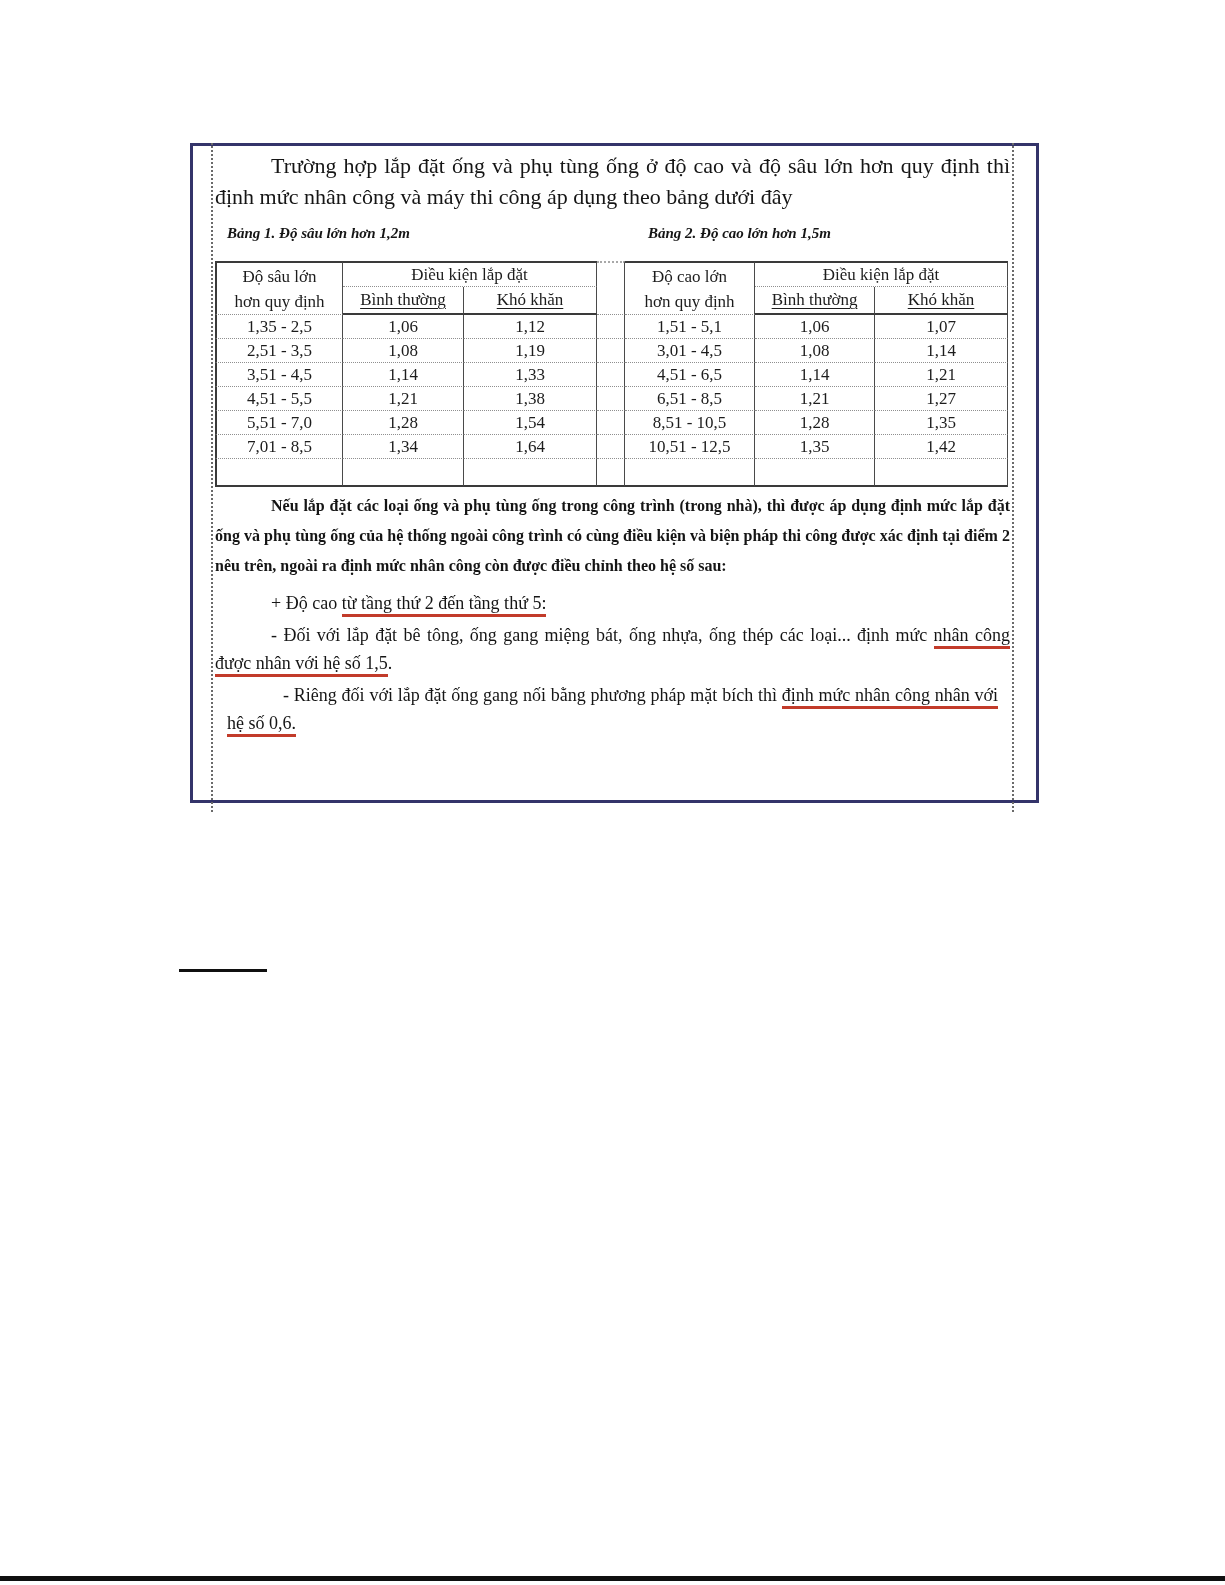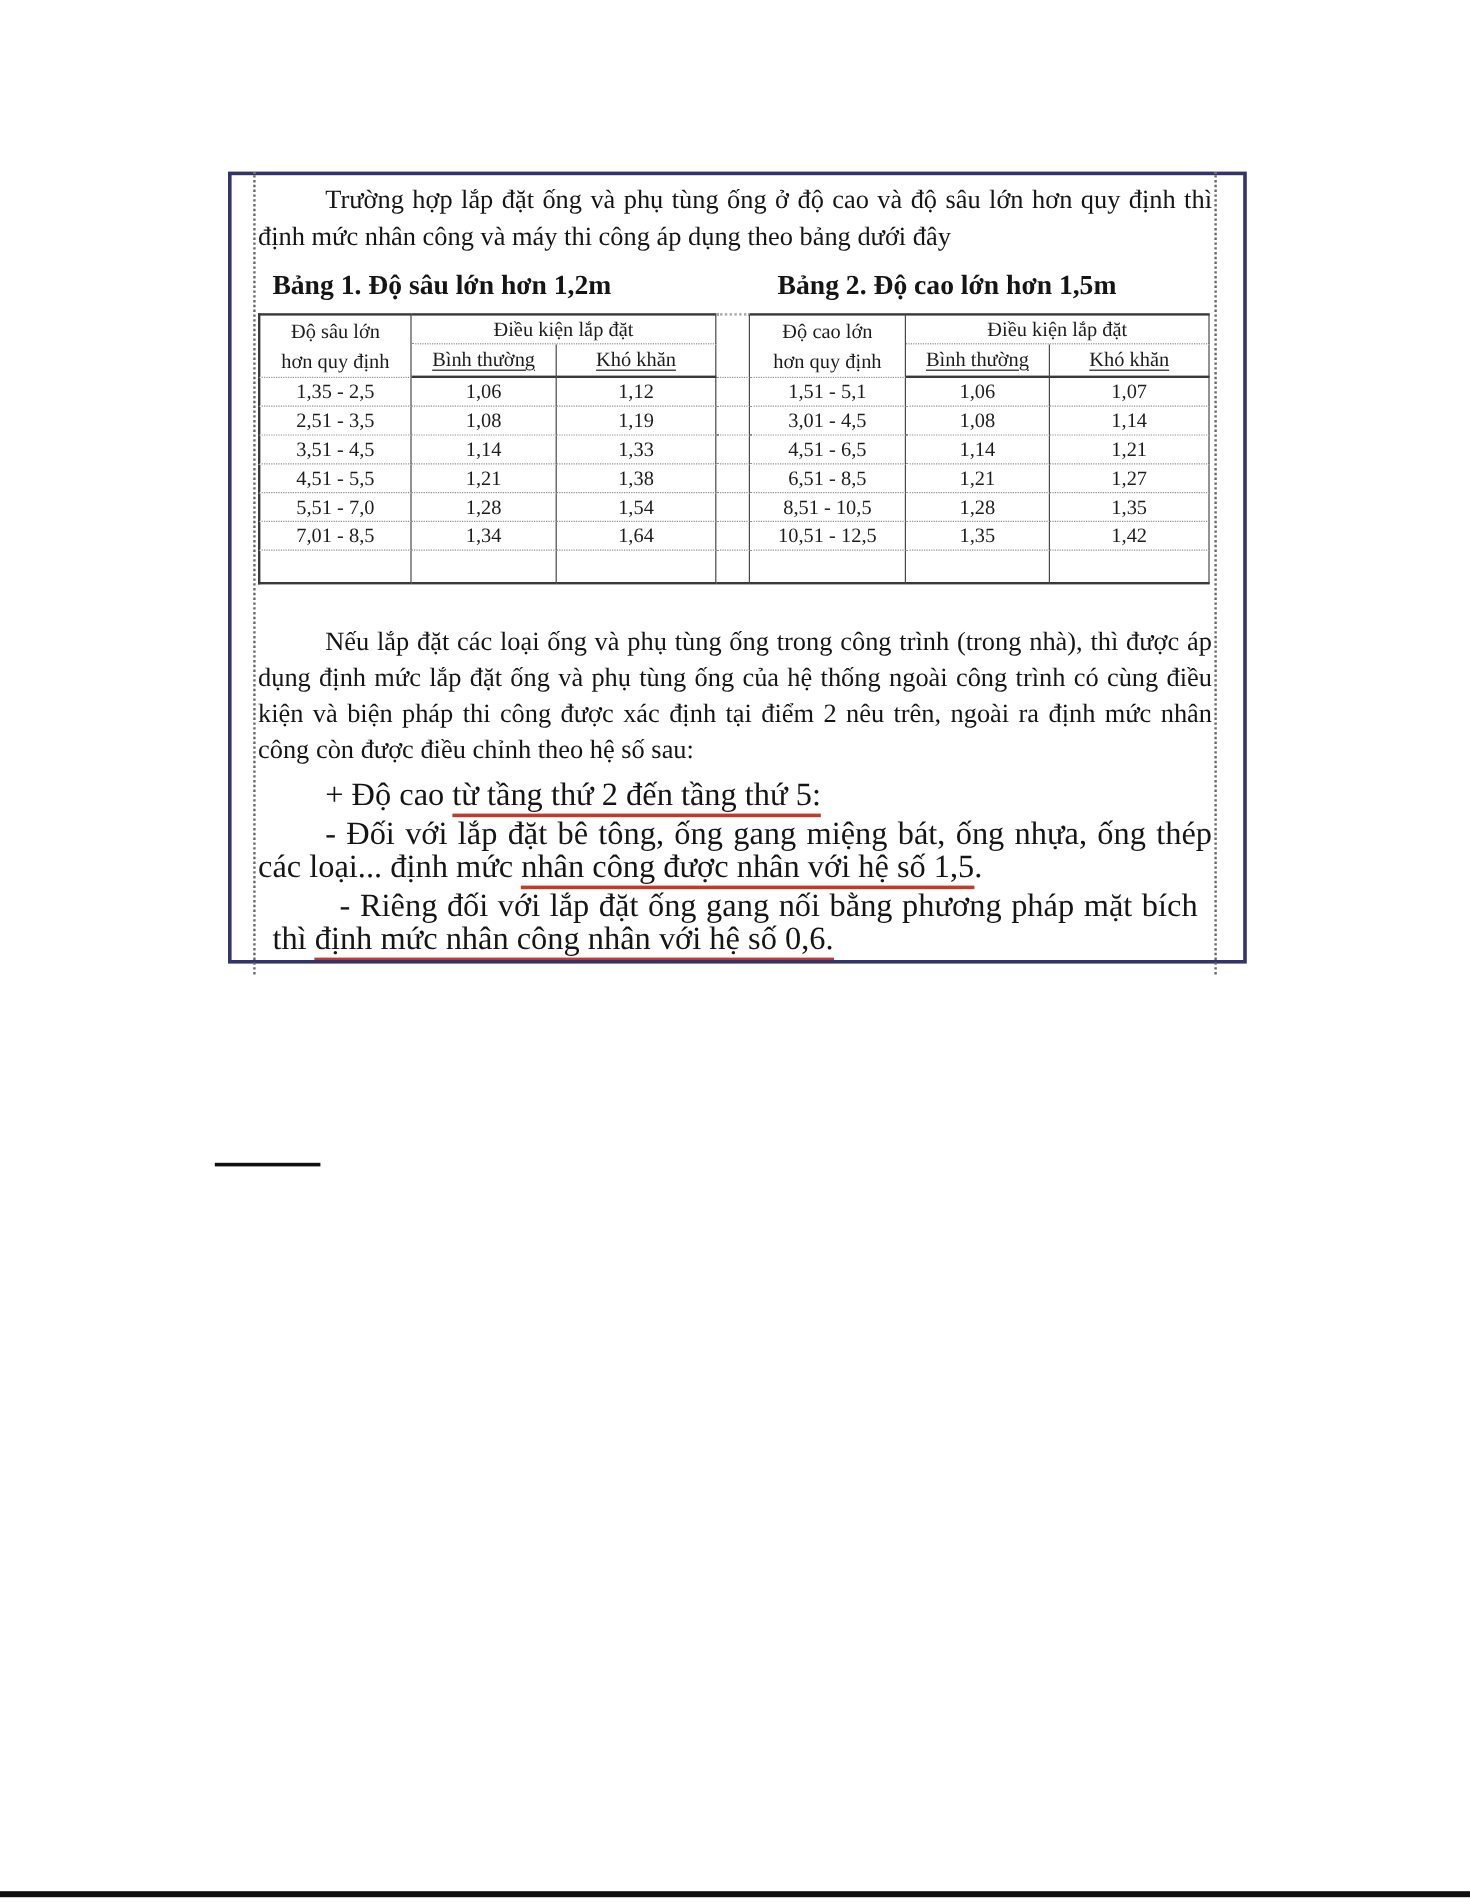--- a/index.html
+++ b/index.html
@@ -18,21 +18,21 @@
   .doc-box{
     position:absolute;left:190px;top:143px;width:849px;height:660px;
     border:3px solid var(--frame);box-sizing:border-box;
     padding:4px 26px 0 22px;overflow:hidden;background:#fff;
   }
   .guide{position:absolute;top:143px;height:669px;width:0;border-left:2px dotted #6a6a6a;}
   .guide.left{left:211px;}
   .guide.right{left:1012px;}
 
   .intro{margin:0 0 0;font-size:22px;line-height:31px;text-align:justify;text-indent:56px;}
-  .titles{position:relative;margin-top:13px;height:32px;font-weight:700;font-size:23px;}
+  .titles{position:relative;margin-top:13px;height:32px;font-weight:700;font-size:15px;font-style:italic;}
   .titles .t1{position:absolute;left:12px;}
   .titles .t2{position:absolute;left:433px;text-align:center;}
 
   table.coef{
     border-collapse:separate;border-spacing:0;table-layout:fixed;
     width:793px;margin-top:4px;font-size:17px;text-align:center;color:#1c1c1c;
   }
   table.coef td{
     padding:0;height:23px;overflow:hidden;
     border-right:1.5px solid var(--tline);
@@ -49,22 +49,22 @@
   td.rh{border-bottom:2px solid var(--tborder);line-height:25px;}
   td.ch{border-bottom:1.5px solid var(--tline);height:26px;}
   tr.h2 td{border-bottom:2px solid var(--tborder);height:26px;}
   td.gaphead{border-bottom:1px dotted var(--tdot) !important;border-top:2px dotted #a8a8a8;}
   
   td.gap{border-left:none;}
   
   tr.er td{border-bottom:2px solid var(--tborder);height:26px;}
   .u{text-decoration:underline;text-underline-offset:3px;}
 
-  .para{margin:33px 0 0;font-size:22px;line-height:30px;text-align:justify;text-indent:56px;}
-  .note{font-size:27px;line-height:28px;text-align:justify;text-indent:56px;}
+  .para{margin:4px 0 0;font-size:16px;line-height:30px;text-align:justify;text-indent:56px;font-weight:bold;}
+  .note{font-size:18px;line-height:28px;text-align:justify;text-indent:56px;}
   .note1{margin:8px 0 0;}
   .note2{margin:4px 0 0;}
   .note3{margin:4px 12px 0;}
   .hl{border-bottom:3px solid var(--red);padding-bottom:1px;}
 
   .short-rule{position:absolute;left:179px;top:969px;width:88px;height:3px;background:#101010;}
   .bottom-rule{position:absolute;left:0;top:1576px;width:1225px;height:5px;background:#101010;}
 </style>
 </head>
 <body>

